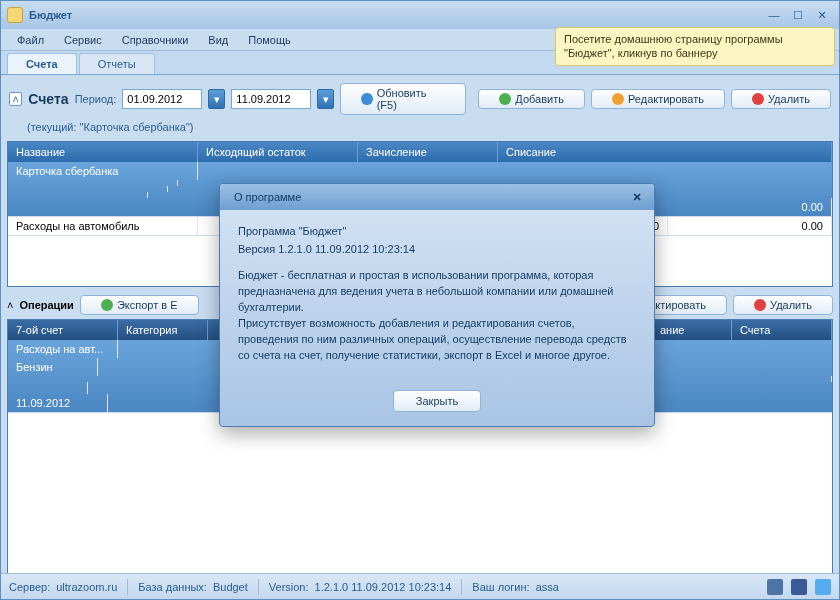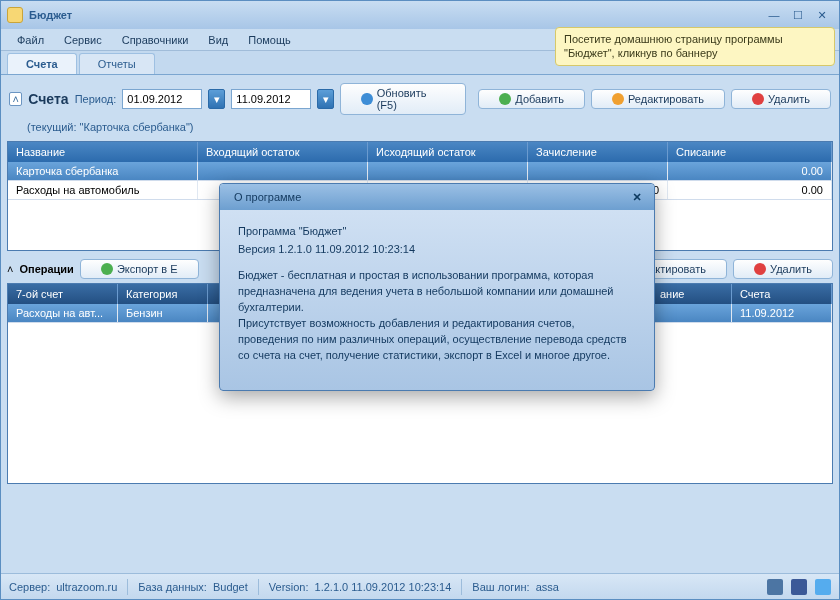--- a/index.html
+++ b/index.html
@@ -33,21 +33,21 @@
 .icon-dot { width:12px; height:12px; border-radius:50%; display:inline-block;}
 .i-green{background:#4caf50;} .i-orange{background:#f0a030;} .i-red{background:#e04040;} .i-blue{background:#3d8dd6;}
 .spacer{flex:1;}
 
 .sub-label { color:#2b5c8f; padding:0 4px 4px 20px; font-size:11px;}
 
 .grid { border:1px solid #4b7bb0; background:#fff;}
 .grid-head { display:flex; background:linear-gradient(#4b87c4,#2c6bad); color:#fff;}
 .grid-head .col { padding:4px 8px; border-right:1px solid #6b9bcf; font-size:11px;}
 .grid-body .row { display:flex; border-bottom:1px solid #d0dcec;}
-.grid-body .row.selected { background:linear-gradient(#6aa4db,#4a86c2); color:#fff;}
+.grid-body .row.selected { background:linear-gradient(#6aa4db,#4a86c2); color:#fff;flex-direction:column;}
 .grid-body .cell { padding:3px 8px; border-right:1px solid #e0e8f2; overflow:hidden; white-space:nowrap;}
 
 .grid1-empty { height:50px; background:#fff;}
 .grid2-empty { height:160px; background:#fff;}
 
 .ops-header { display:flex; align-items:center; gap:6px; margin-top:4px;}
 
 .statusbar { height:26px; background:linear-gradient(#d8e7f6,#c3d8ee); border-top:1px solid #9cbcdb; display:flex; align-items:center; padding:0 8px; gap:6px; color:#2b5c8f;}
 .statusbar .sep { width:1px; height:16px; background:#9cbcdb; margin:0 4px;}
 .social-icon { width:16px; height:16px; border-radius:2px; display:inline-block; margin-left:2px;}
@@ -121,21 +121,20 @@
       <span class="btn">
           <span class="icon-dot i-red"></span>
           <span>Удалить</span>
         </span>
     </div>
     <div class="sub-label">(текущий: "Карточка сбербанка")</div>
 
     <div class="grid">
       <div class="grid-head">
         <div class="col g1c1">Название</div>
-        <div class="col g1c2">Входящий остаток</div>
         <div class="col g1c3">Исходящий остаток</div>
         <div class="col g1c4">Зачисление</div>
         <div class="col g1c5">Списание</div>
       </div>
       <div class="grid-body">
         <div class="row selected">
           <div class="cell g1c1">Карточка сбербанка</div>
           <div class="cell g1c2"></div>
           <div class="cell g1c3"></div>
           <div class="cell g1c4 right"></div>
@@ -217,15 +216,20 @@
       <span class="app-icon"></span>
       <span>О программе</span>
       <span class="close-x">✕</span>
     </div>
     <div class="about-body">
       <p>Программа "Бюджет"</p>
       <p style="margin-top:-8px;">Версия 1.2.1.0 11.09.2012 10:23:14</p>
       <p style="white-space:pre-line;">Бюджет - бесплатная и простая в использовании программа, которая предназначена для ведения учета в небольшой компании или домашней бухгалтерии.
 Присутствует возможность добавления и редактирования счетов, проведения по ним различных операций, осуществление перевода средств со счета на счет, получение статистики, экспорт в Excel и многое другое.</p>
     </div>
+    <div class="about-footer">
+      <span class="btn">
+          <span>Закрыть</span>
+        </span>
+    </div>
   </div>
 
 </div>
 
 </body></html>

